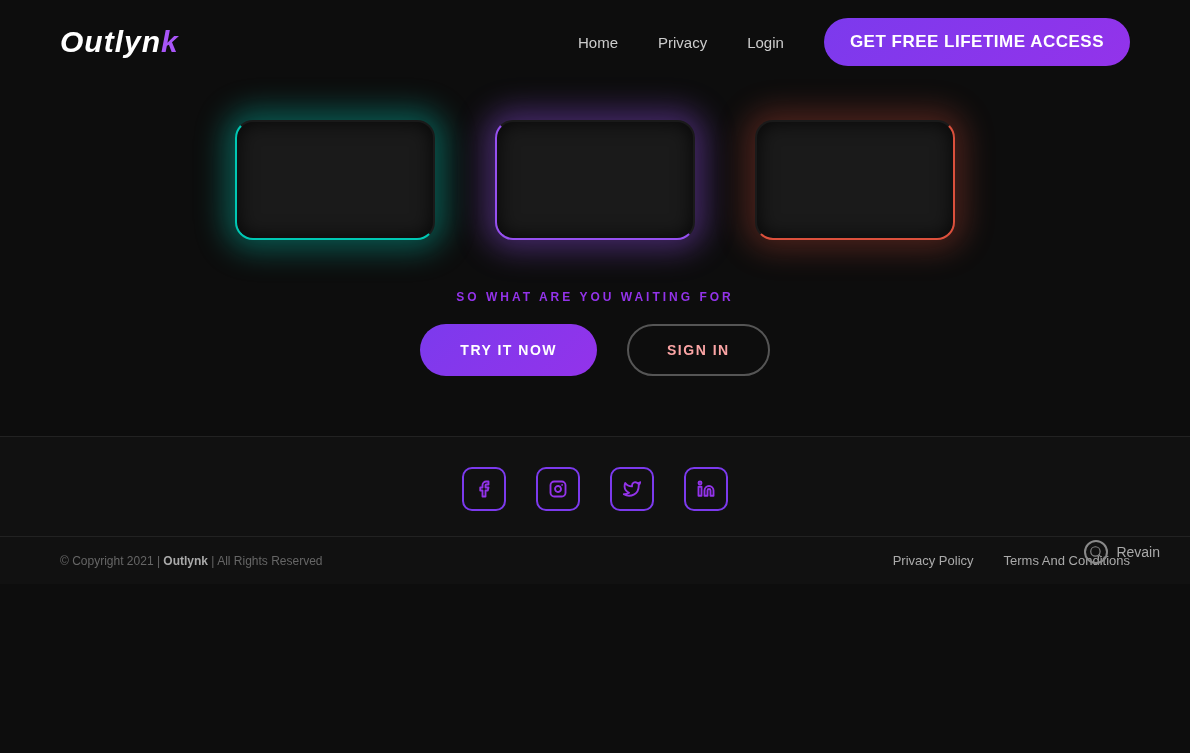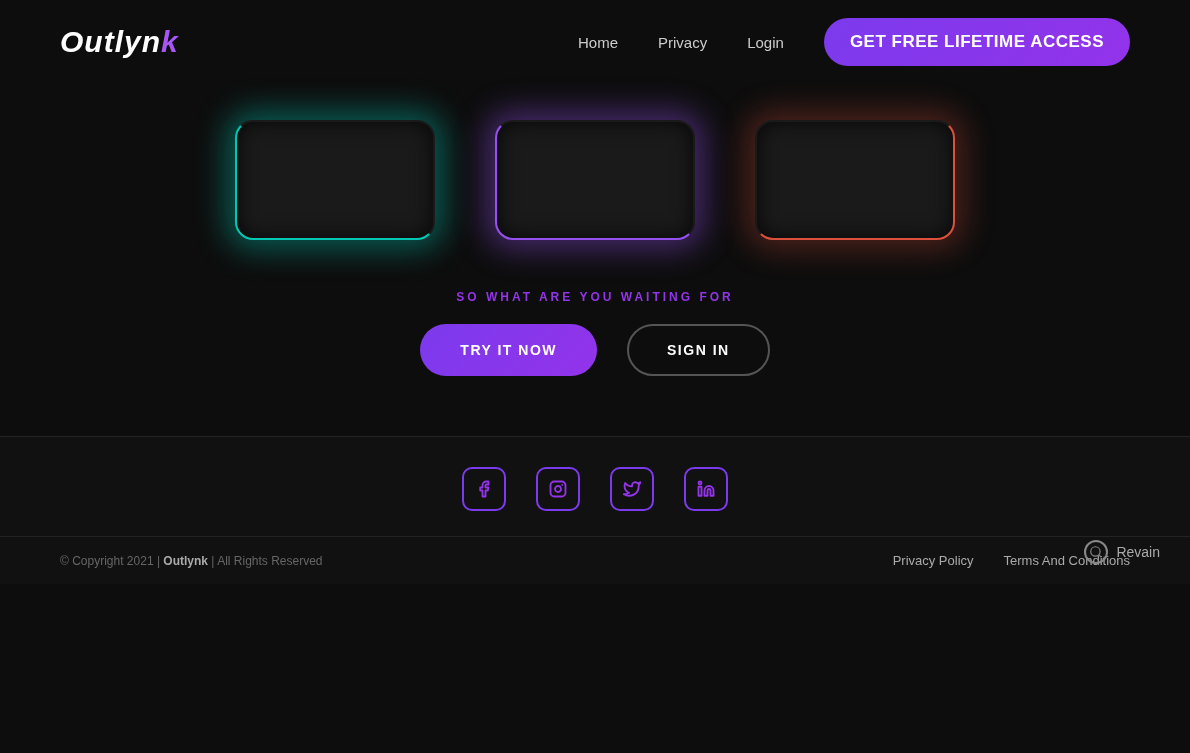--- a/index.html
+++ b/index.html
@@ -154,21 +154,21 @@
       font-size: 14px;
       font-weight: 700;
       letter-spacing: 1.5px;
       text-transform: uppercase;
       cursor: pointer;
       border: none;
     }
 
     .btn-sign {
       background: transparent;
-      color: #ffffff;
+      color: #fca5a5;
       padding: 16px 38px;
       border-radius: 40px;
       font-size: 14px;
       font-weight: 700;
       letter-spacing: 1.5px;
       text-transform: uppercase;
       cursor: pointer;
       border: 2px solid #555555;
     }
 

